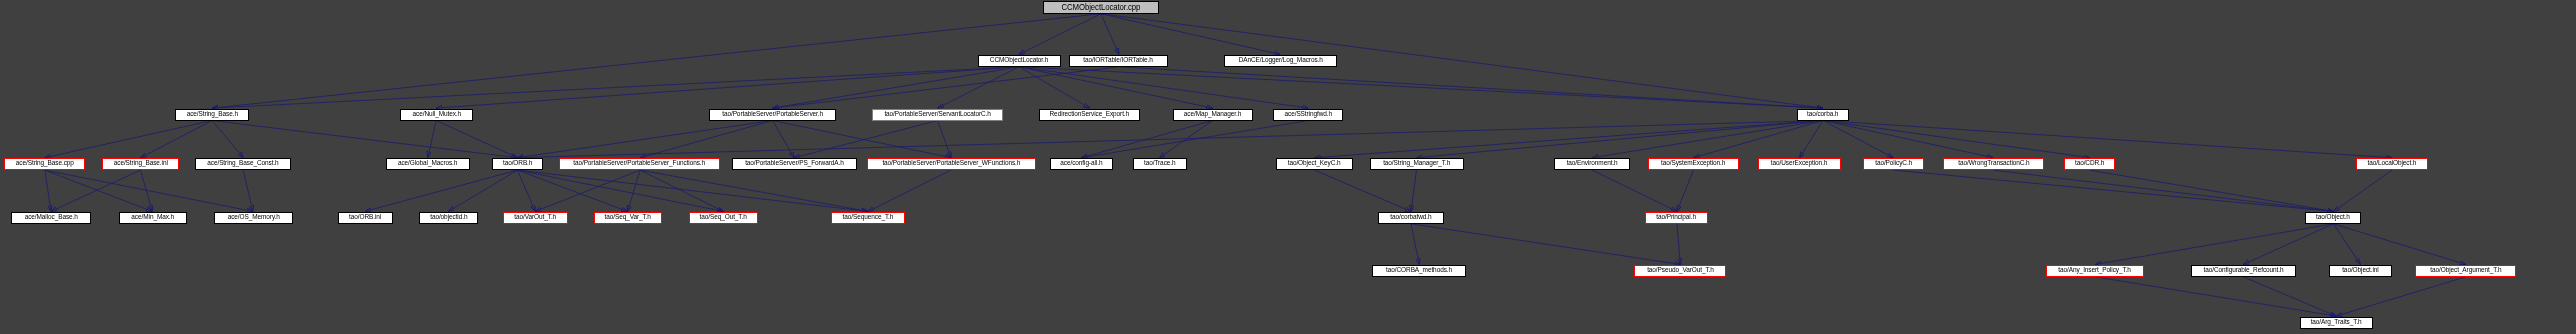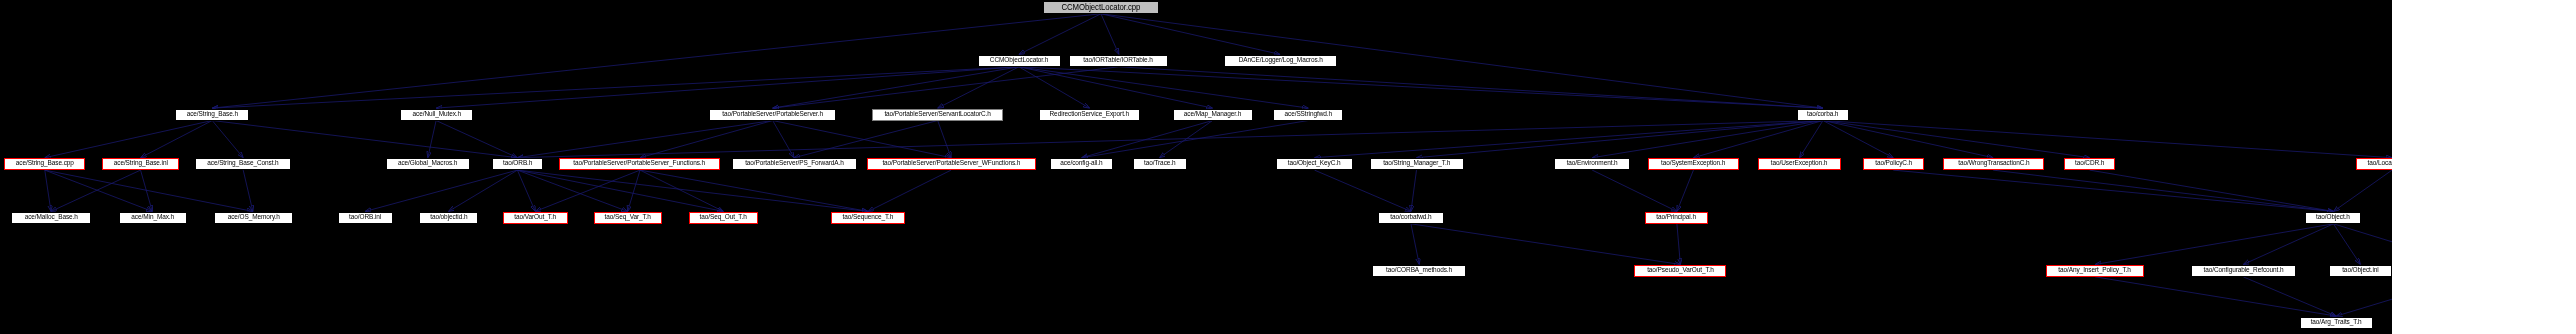--- a/index.html
+++ b/index.html
@@ -1,16 +1,16 @@
 <!DOCTYPE html>
 <html style="font-size:11px"><head>
 <meta charset="utf-8">
 <style>
   html,body{margin:0;padding:0;background:#ffffff;}
-  #graph{position:relative;width:2392px;height:334px;background:#000000;
+  #graph{position:relative;width:2576px;height:334px;background:#404040;
          font-family:"Liberation Sans",sans-serif;overflow:hidden;}
   .node{position:absolute;box-sizing:border-box;border:0.7px solid #000000;
         background:#ffffff;display:flex;align-items:center;justify-content:center;
         white-space:nowrap;line-height:1;}
   .node .lbl{display:block;color:#000000;font-size:6.9px;letter-spacing:-0.1px;
              transform:scaleX(0.94);transform-origin:center;}
   .node.root{background:#bfbfbf;border:0.7px solid #000000;}
   .node.root .lbl{font-size:8.3px;}
   .node.red{border:0.7px solid #ff0000;}
   .node.gray{border:0.7px solid #808080;}

